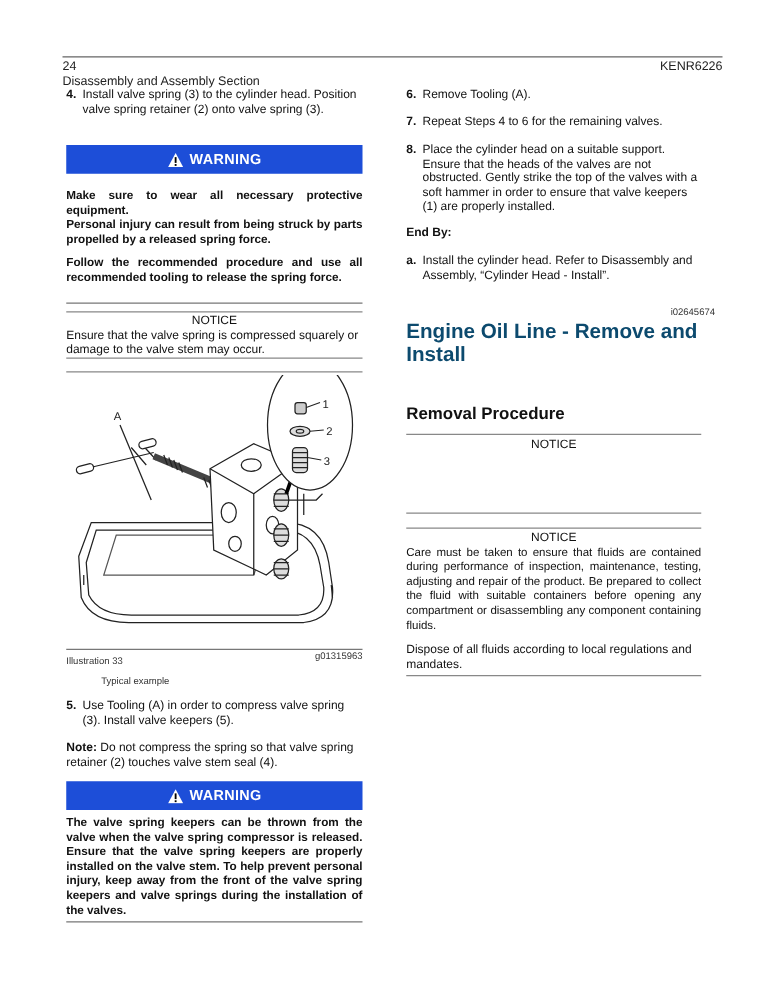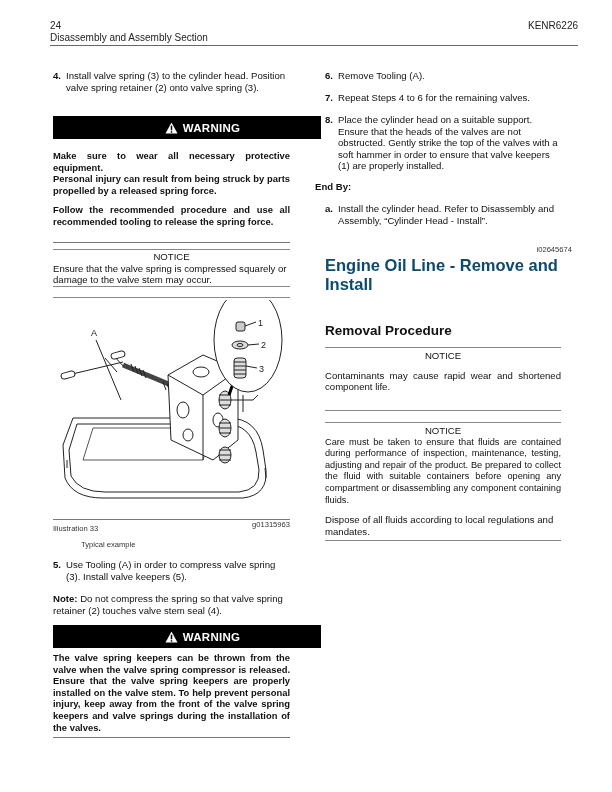--- a/index.html
+++ b/index.html
@@ -1,28 +1,28 @@
 <!DOCTYPE html>
 <html><head>
 <meta charset="utf-8">
 <style>
   html, body { margin:0; padding:0; background:#ffffff; }
   body { width:612px; height:792px; position:relative; overflow:hidden;
          font-family:"Liberation Sans", sans-serif; color:#111; }
   .abs { position:absolute; }
-  .hdr { font-size:10px; line-height:12px; color:#222; }
+  .hdr { font-size:10px; line-height:12px; color:#222;margin-top:28px; }
   .rule { position:absolute; height:0; border-top:1px solid #888; }
   .rule.dark { border-top:1.5px solid #777; }
   .col { position:absolute; font-size:9.6px; line-height:11.6px; color:#111; }
   .step { position:absolute; font-size:9.6px; line-height:11.6px; }
   .step .num { position:absolute; left:0; top:0; font-weight:bold; }
   .step .txt { margin-left:13px; display:block; }
-  .warnbar { position:absolute; background:#000000; color:#fff; height:23px;
+  .warnbar { position:absolute; background:#1d4ed8; color:#fff; height:23px;
              display:flex; align-items:center; justify-content:center;
-             font-weight:bold; font-size:11.5px; letter-spacing:0.3px;padding-left:31px; }
+             font-weight:bold; font-size:11.5px; letter-spacing:0.3px; }
   .warnbar .tri { display:inline-block; width:13px; height:12px; margin-right:5px; position:relative; top:0px; }
   .warntext { position:absolute; font-weight:bold; font-size:9.4px; line-height:11.6px; text-align:justify; }
   .notice-title { text-align:center; }
   .just { text-align:justify; }
   .h1 { position:absolute; font-weight:bold; font-size:16.5px; line-height:19px; color:#0c4a6e; }
   .h2 { position:absolute; font-weight:bold; font-size:13.5px; line-height:16px; color:#111; }
   .small { position:absolute; font-size:7.6px; line-height:9px; color:#333; }
   .bold { font-weight:bold; }
   p { margin:0; }
 </style>
@@ -148,35 +148,34 @@
 </div>
 <div class="step" style="left:325px;top:92px;width:238px;">
   <span class="num">7.</span>
   <span class="txt">Repeat Steps 4 to 6 for the remaining valves.</span>
 </div>
 <div class="step" style="left:325px;top:114px;width:238px;">
   <span class="num">8.</span>
   <span class="txt">Place the cylinder head on a suitable support. Ensure that the heads of the valves are not obstructed. Gently strike the top of the valves with a soft hammer in order to ensure that valve keepers (1) are properly installed.</span>
 </div>
 
-<div class="col bold" style="left:315px;top:181px;">End By:</div>
+<div class="col bold" style="left:325px;top:181px;">End By:</div>
 <div class="step" style="left:325px;top:203px;width:238px;">
   <span class="num">a.</span>
   <span class="txt">Install the cylinder head. Refer to Disassembly and Assembly, “Cylinder Head - Install”.</span>
 </div>
 
 <div class="small" style="right:40px;top:245px;">i02645674</div>
 <div class="h1" style="left:325px;top:256px;width:245px;">Engine Oil Line - Remove and Install</div>
 
 <div class="h2" style="left:325px;top:323px;">Removal Procedure</div>
 
 <div class="rule" style="left:325px;width:236px;top:347px;"></div>
 <div class="col" style="left:325px;top:350px;width:236px;">
   <p class="notice-title">NOTICE</p>
-  <p class="just" style="margin-top:8px;">Contaminants may cause rapid wear and shortened component life.</p>
 </div>
 <div class="rule" style="left:325px;width:236px;top:410px;"></div>
 
 <div class="rule" style="left:325px;width:236px;top:422px;"></div>
 <div class="col" style="left:325px;top:425px;width:236px;">
   <p class="notice-title">NOTICE</p>
   <p class="just" style="font-size:9.2px;">Care must be taken to ensure that fluids are contained during performance of inspection, maintenance, testing, adjusting and repair of the product. Be prepared to collect the fluid with suitable containers before opening any compartment or disassembling any component containing fluids.</p>
   <p style="margin-top:8px;">Dispose of all fluids according to local regulations and mandates.</p>
 </div>
 <div class="rule" style="left:325px;width:236px;top:540px;"></div>

